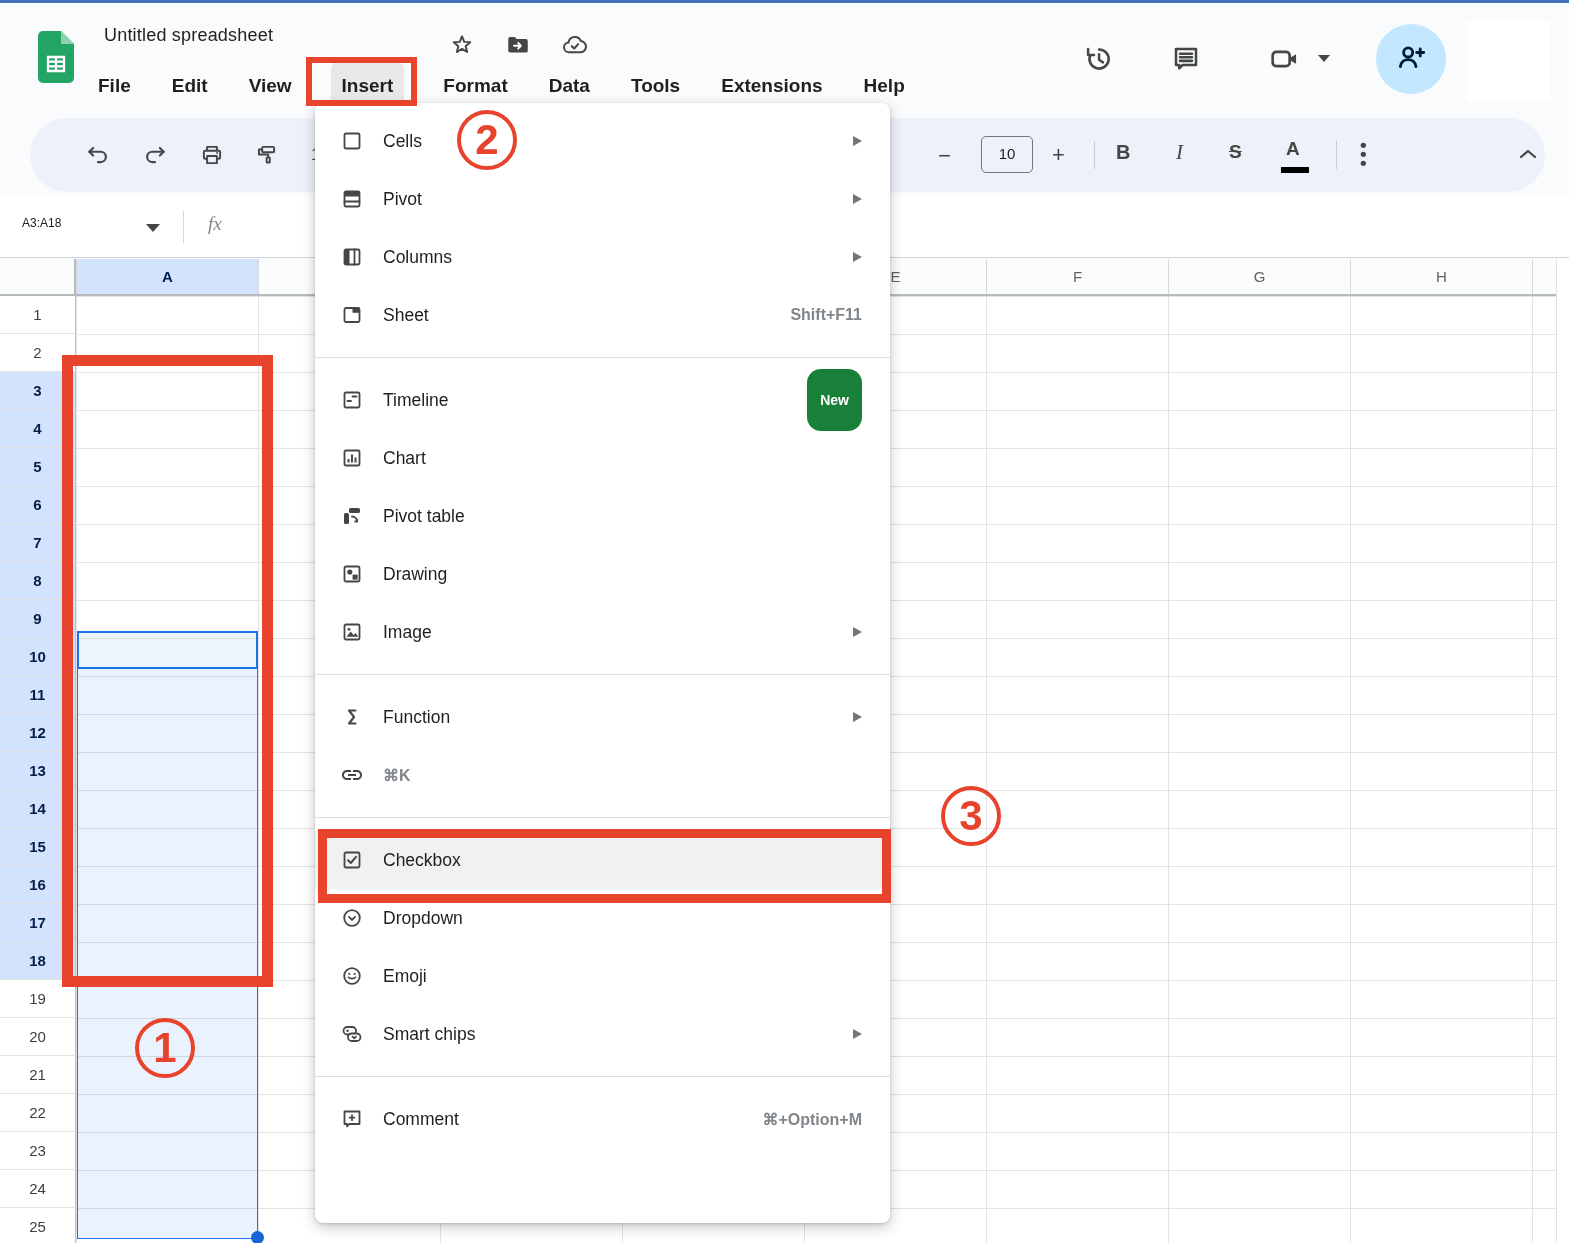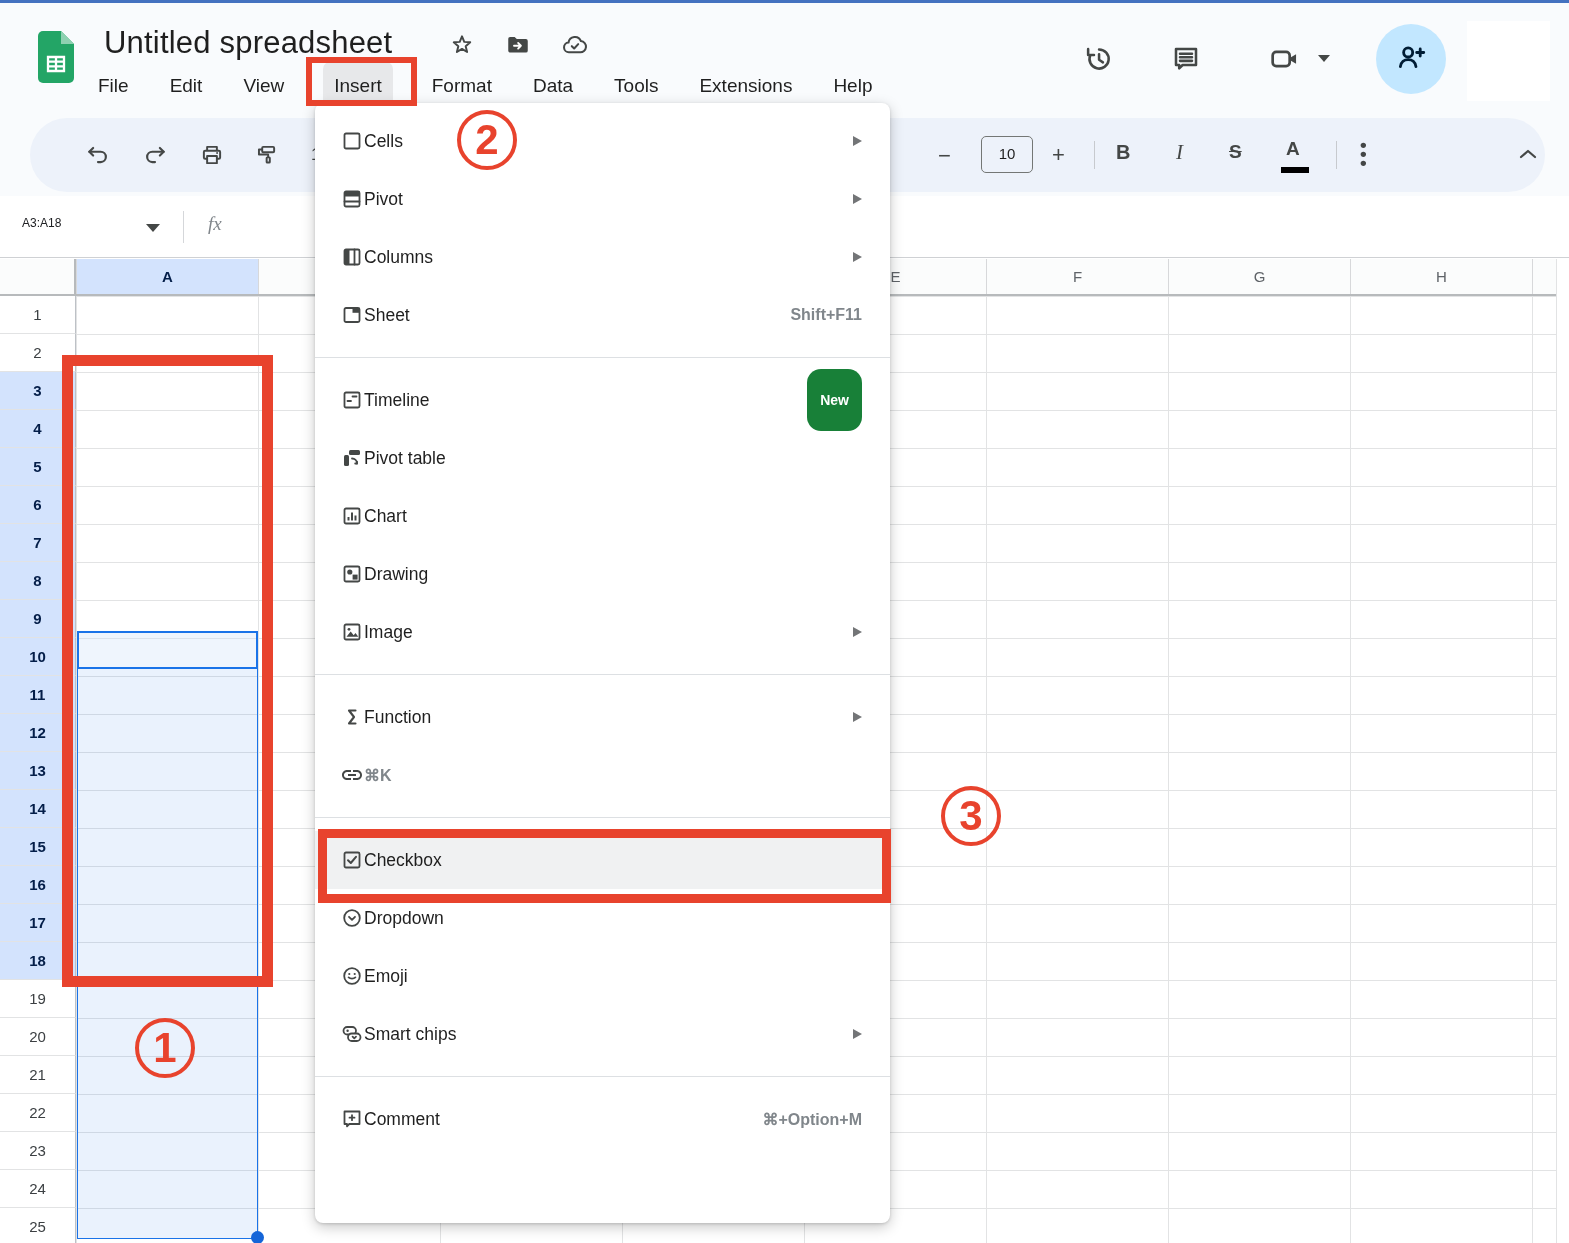--- a/index.html
+++ b/index.html
@@ -4,26 +4,26 @@
 <style>
   * { margin:0; padding:0; box-sizing:border-box; }
   html,body { width:1569px; height:1243px; overflow:hidden; }
   body { font-family:"Liberation Sans", sans-serif; background:#fff; position:relative; }
   .abs { position:absolute; }
 
   
   #top-strip { left:0; top:0; width:1569px; height:3px; background:#4472c0; z-index:1; }
   #appbar { left:0; top:3px; width:1569px; height:112px; background:#f9fbfd; }
   #sheets-logo { left:36px; top:27px; width:40px; height:54px; }
-  #doc-title { left:104px; top:22px; font-size:31px; color:#1f1f1f; letter-spacing:.2px; }
+  #doc-title { left:104px; top:22px; font-size:18px; color:#1f1f1f; letter-spacing:.2px; }
   .title-icon { top:28px; width:28px; height:28px; display:flex; align-items:center; justify-content:center; }
   #star-icon { left:448px; }
   #move-folder-icon { left:504px; }
   #cloud-status-icon { left:560px; }
-  #menubar { left:96px; top:60px; height:46px; display:flex; align-items:center; gap:37px; z-index:2; }
+  #menubar { left:96px; top:60px; height:46px; display:flex; align-items:center; gap:37px; z-index:2;font-weight:bold; }
   .menu-item { font-size:19px; color:#1f1f1f; padding:5px 2px; cursor:default; white-space:nowrap; }
   .menu-item.active { background:#e7e8ea; border-radius:7px; padding:13px 11px; }
   .appbar-right-icon { top:38px; width:36px; height:36px; display:flex; align-items:center; justify-content:center; }
   #history-icon { left:1080px; }
   #comments-icon { left:1168px; }
   #meet-icon { left:1266px; }
   #meet-caret { left:1318px; top:52px; width:0; height:0; border-left:6px solid transparent; border-right:6px solid transparent; border-top:7px solid #444746; }
   #share-button { left:1376px; top:21px; width:70px; height:70px; border-radius:50%; background:#c2e7ff; display:flex; align-items:center; justify-content:center; }
   #white-box { left:1467px; top:18px; width:83px; height:80px; background:#ffffff; }
 
@@ -66,21 +66,21 @@
     background-image:linear-gradient(to right,#e2e3e4 1px,transparent 1px),linear-gradient(to bottom,#e2e3e4 1px,transparent 1px);
     background-size:182px 100%, 100% 38px; }
   #selection-overlay { left:77px; top:372px; width:181px; height:608px; background:rgba(26,115,232,0.09); border:1px solid #1a73e8; z-index:3; }
   #active-cell { left:77px; top:372px; width:181px; height:38px; border:2px solid #1a73e8; background:rgba(255,255,255,0.25); z-index:4; }
   #fill-handle { left:251px; top:972px; width:13px; height:13px; border-radius:50%; background:#1565d8; z-index:5; }
   #scrollbar-track { left:1556px; top:0px; width:13px; height:984px; background:#fff; border-left:1px solid #e2e3e4; }
 
   
   #insert-menu { left:315px; top:103px; width:575px; height:1120px; background:#fff; border-radius:8px;
     box-shadow:0 4px 14px rgba(0,0,0,.22), 0 1px 3px rgba(0,0,0,.15); padding:9px 0 13px 0; z-index:20; }
-  .mi { height:58px; display:flex; align-items:center; padding:0 28px 0 25px; }
+  .mi { height:58px; display:flex; align-items:center; padding:0 28px 0 25px; gap:19px; }
   .mi.hl { background:#f0f1f2; }
   .mi-icon { width:24px; height:24px; flex:0 0 24px; display:flex; align-items:center; justify-content:center; }
   .mi-label { flex:1; font-size:17.5px; color:#1f1f1f; white-space:nowrap; }
   .mi-shortcut { font-size:16px; font-weight:700; color:#80868b; white-space:nowrap; }
   .mi-badge { background:#188038; color:#fff; font-size:14px; font-weight:700; padding:23px 13px; border-radius:14px; }
   .mi-sub { width:0; height:0; border-left:9px solid #737577; border-top:5.5px solid transparent; border-bottom:5.5px solid transparent; }
   .menu-divider { height:1px; background:#dde0e3; margin:13px 0; }
 
   
   .red-box { position:absolute; border:6px solid #e8432d; z-index:30; }
@@ -322,38 +322,38 @@
           <line x1="7.5" y1="13" x2="11" y2="13" fill="none" stroke="#444746" stroke-width="1.8" stroke-linecap="round" stroke-linejoin="round"></line>
           <line x1="12.5" y1="8.5" x2="16.5" y2="8.5" fill="none" stroke="#444746" stroke-width="1.8" stroke-linecap="round" stroke-linejoin="round"></line>
         </svg>
       </span>
       <span class="mi-label">Timeline</span>
       <span class="mi-badge">New</span>
     </div>
     <div class="mi">
       <span class="mi-icon">
         <svg width="24" height="24" viewBox="0 0 24 24">
+          <rect x="4.5" y="4.5" width="15" height="15" rx="1.5" fill="none" stroke="#444746" stroke-width="1.8" stroke-linecap="round" stroke-linejoin="round"></rect>
+          <line x1="8.5" y1="16.5" x2="8.5" y2="13" stroke="#444746" stroke-width="2"></line>
+          <line x1="12" y1="16.5" x2="12" y2="8.5" stroke="#444746" stroke-width="2"></line>
+          <line x1="15.5" y1="16.5" x2="15.5" y2="11.5" stroke="#444746" stroke-width="2"></line>
+        </svg>
+      </span>
+      <span class="mi-label">Chart</span>
+    </div>
+    <div class="mi">
+      <span class="mi-icon">
+        <svg width="24" height="24" viewBox="0 0 24 24">
           <rect x="9" y="4" width="11" height="5" rx="1.5" fill="#444746"></rect>
           <rect x="4" y="9" width="5" height="11" rx="1.5" fill="#444746"></rect>
           <path d="M12 12.5a5 5 0 0 1 5 5" fill="none" stroke="#444746" stroke-width="1.8" stroke-linecap="round" stroke-linejoin="round"></path>
           <path d="M15.2 17.5H17v-1.8" fill="none" stroke="#444746" stroke-width="1.8" stroke-linecap="round" stroke-linejoin="round"></path>
         </svg>
       </span>
       <span class="mi-label">Pivot table</span>
-    </div>
-    <div class="mi">
-      <span class="mi-icon">
-        <svg width="24" height="24" viewBox="0 0 24 24">
-          <rect x="4.5" y="4.5" width="15" height="15" rx="1.5" fill="none" stroke="#444746" stroke-width="1.8" stroke-linecap="round" stroke-linejoin="round"></rect>
-          <line x1="8.5" y1="16.5" x2="8.5" y2="13" stroke="#444746" stroke-width="2"></line>
-          <line x1="12" y1="16.5" x2="12" y2="8.5" stroke="#444746" stroke-width="2"></line>
-          <line x1="15.5" y1="16.5" x2="15.5" y2="11.5" stroke="#444746" stroke-width="2"></line>
-        </svg>
-      </span>
-      <span class="mi-label">Chart</span>
     </div>
     <div class="mi">
       <span class="mi-icon">
         <svg width="24" height="24" viewBox="0 0 24 24">
           <rect x="4.5" y="4.5" width="15" height="15" rx="1.5" fill="none" stroke="#444746" stroke-width="1.8" stroke-linecap="round" stroke-linejoin="round"></rect>
           <circle cx="9.8" cy="10" r="2.6" fill="#444746"></circle>
           <rect x="12.6" y="12.6" width="5" height="5" fill="#444746"></rect>
         </svg>
       </span>
       <span class="mi-label">Drawing</span>

